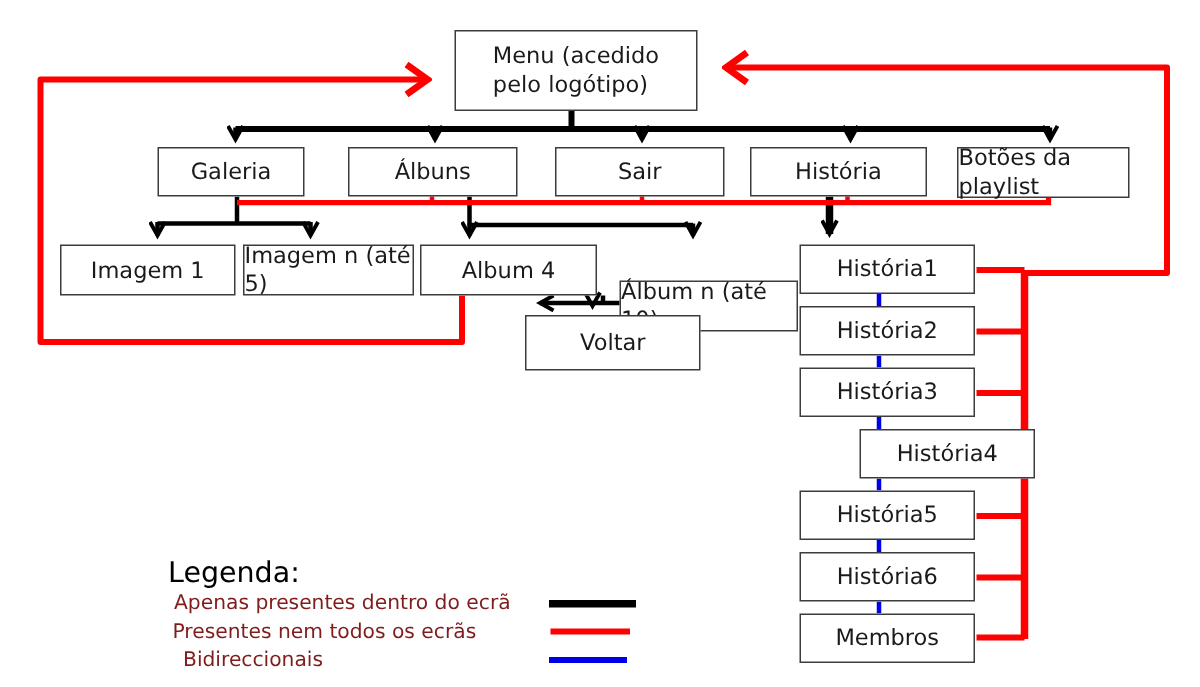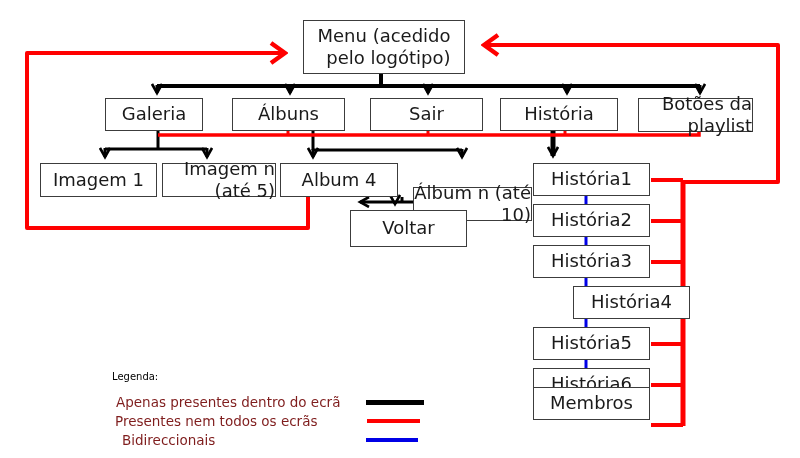--- a/index.html
+++ b/index.html
@@ -12,26 +12,26 @@
   }
   html,body{margin:0;padding:0;background:#ffffff;}
   #stage{
     position:relative;width:800px;height:458px;background:#ffffff;overflow:hidden;
     font-family:"DejaVu Sans","Liberation Sans",sans-serif;color:var(--text);
   }
   #wires{position:absolute;left:0;top:0;width:800px;height:458px;}
   .node{
     position:absolute;box-sizing:border-box;background:var(--box-fill);
     border:1.4px solid var(--box-border);
-    display:flex;align-items:center;justify-content:center;text-align:right;
-    font-size:18px;line-height:1.25;color:var(--text);
+    display:flex;align-items:center;justify-content:center;text-align:left;
+    font-size:15px;line-height:1.25;color:var(--text);
   }
   .node span{white-space:pre-line;}
   .legend{position:absolute;left:0;top:0;}
-  .legend-title{position:absolute;left:112px;top:371px;font-size:10px;color:#000;}
+  .legend-title{position:absolute;left:112px;top:371px;font-size:19px;color:#000;}
   .legend-row{position:absolute;height:18px;font-size:13.5px;color:#7f1d1d;white-space:nowrap;}
   .legend-row .swatch{position:absolute;top:6px;display:block;}
   #lg-row-0{left:116px;top:394px;width:330px;}
   #lg-row-1{left:115px;top:413px;width:330px;}
   #lg-row-2{left:122px;top:432px;width:330px;}
   #lg-row-0 .swatch{left:250px;width:58px;height:5px;}
   #lg-row-1 .swatch{left:252px;width:53px;height:4px;}
   #lg-row-2 .swatch{left:244px;width:52px;height:4px;}
 </style>
 </head>
@@ -152,21 +152,21 @@
     </div>
   <div class="node" style="left:533px;top:286px;width:117px;height:33px;margin-left:40px;">
       <span>História4</span>
     </div>
   <div class="node" style="left:533px;top:327px;width:117px;height:33px;">
       <span>História5</span>
     </div>
   <div class="node" style="left:533px;top:368px;width:117px;height:33px;">
       <span>História6</span>
     </div>
-  <div class="node" style="left:533px;top:387px;width:117px;height:33px;">
+  <div class="node" style="left:533px;top:409px;width:117px;height:33px;">
       <span>Membros</span>
     </div>
 
   <div class="legend">
     <div class="legend-title">Legenda:</div>
     <div class="legend-row" id="lg-row-0">
       <span>Apenas presentes dentro do ecrã</span>
       <span class="swatch" style="background: rgb(0, 0, 0);"></span>
     </div>
     <div class="legend-row" id="lg-row-1">

